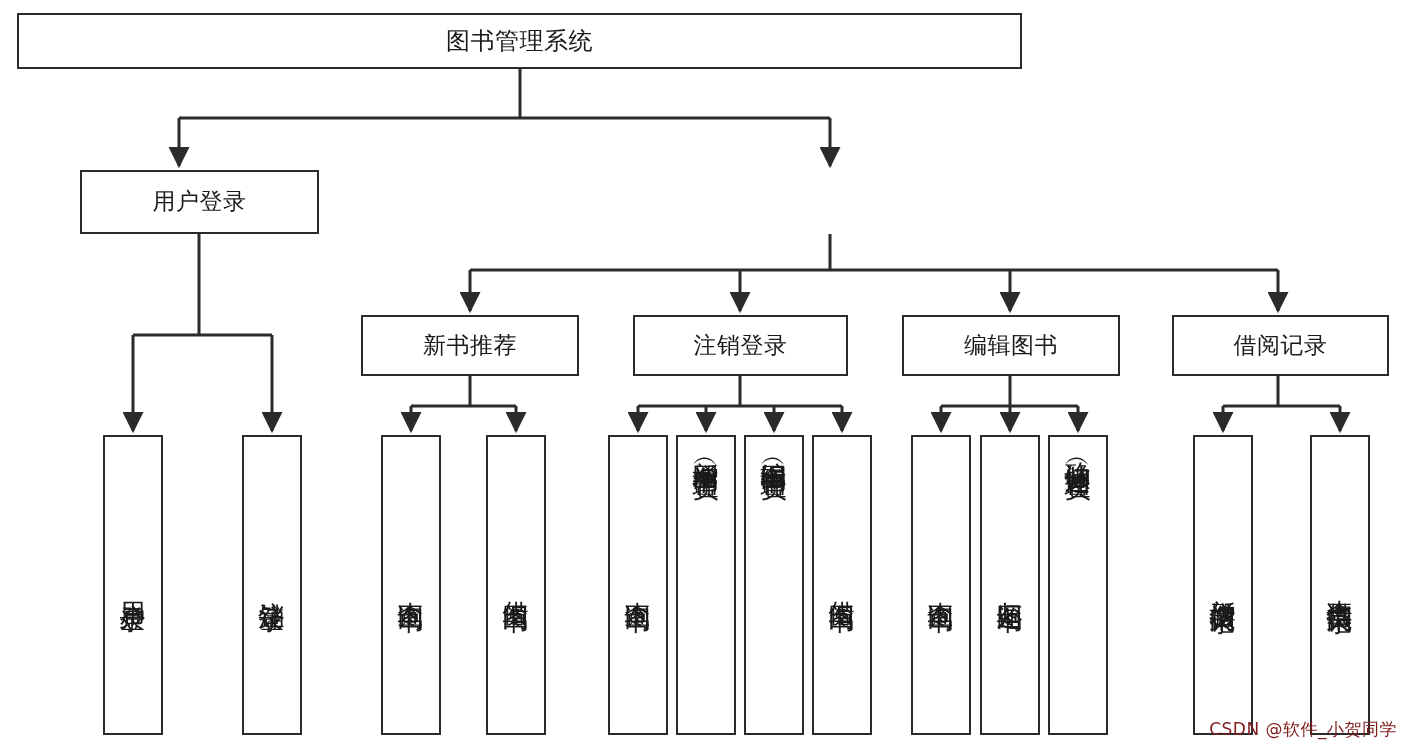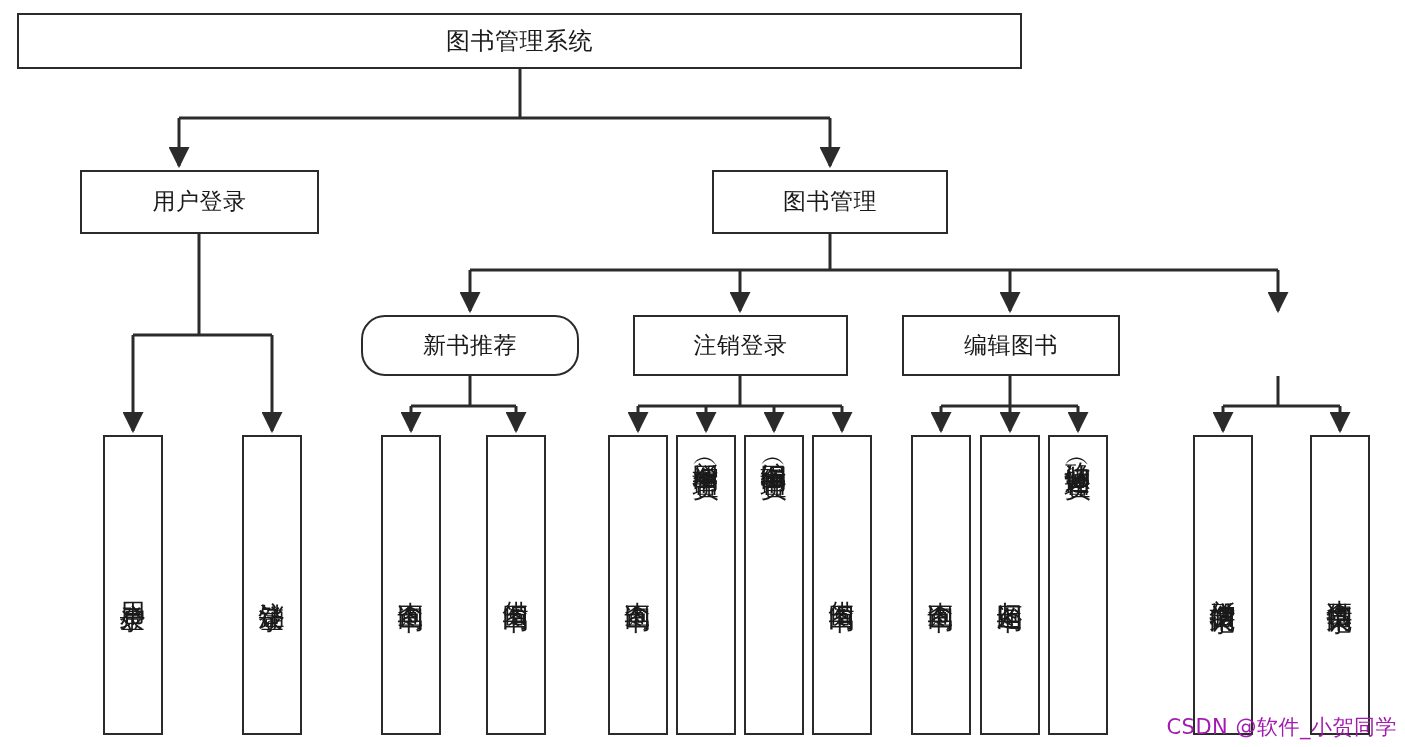--- a/index.html
+++ b/index.html
@@ -60,22 +60,22 @@
     white-space: nowrap;
   }
   .v-node.v-center {
     align-items: center;
     padding-top: 0;
   }
   .watermark {
     position: absolute;
     right: 8px;
     bottom: 6px;
-    font-size: 21px;
-    color: #a21caf;
+    font-size: 17px;
+    color: #7f1d1d;
     letter-spacing: 0.5px;
     white-space: nowrap;
     font-family: "DejaVu Sans", "Liberation Sans", sans-serif;
   }
 </style>
 </head>
 <body>
 
 <div id="canvas">
 
@@ -129,33 +129,33 @@
     </g>
   </svg>
 
   <div class="node h-node root" style="left:17px; top:13px; width:1005px; height:56px;">
     <span class="node-label">图书管理系统</span>
   </div>
 
   <div class="node h-node" style="left:80px; top:170px; width:239px; height:64px;">
     <span class="node-label">用户登录</span>
   </div>
-  <div class="node h-node" style="left:712px; top:170px; width:236px; height:64px;">
-    <span class="node-label">图书管理</span>
-  </div>
-
-  <div class="node h-node" style="left:361px; top:315px; width:218px; height:61px;border-radius:24px;">
+
+  <div class="node h-node" style="left:361px; top:315px; width:218px; height:61px;">
     <span class="node-label">新书推荐</span>
   </div>
   <div class="node h-node" style="left:633px; top:315px; width:215px; height:61px;">
     <span class="node-label">注销登录</span>
   </div>
   <div class="node h-node" style="left:902px; top:315px; width:218px; height:61px;">
     <span class="node-label">编辑图书</span>
   </div>
+  <div class="node h-node" style="left:1172px; top:315px; width:217px; height:61px;">
+    <span class="node-label">借阅记录</span>
+  </div>
 
   <div class="node v-node v-center" style="left:103px; top:435px; width:60px; height:300px;">
     <span class="node-label">用户登录</span>
   </div>
   <div class="node v-node v-center" style="left:242px; top:435px; width:60px; height:300px;">
     <span class="node-label">注销登录</span>
   </div>
 
   <div class="node v-node v-center" style="left:381px; top:435px; width:60px; height:300px;">
     <span class="node-label">查询图书</span>

